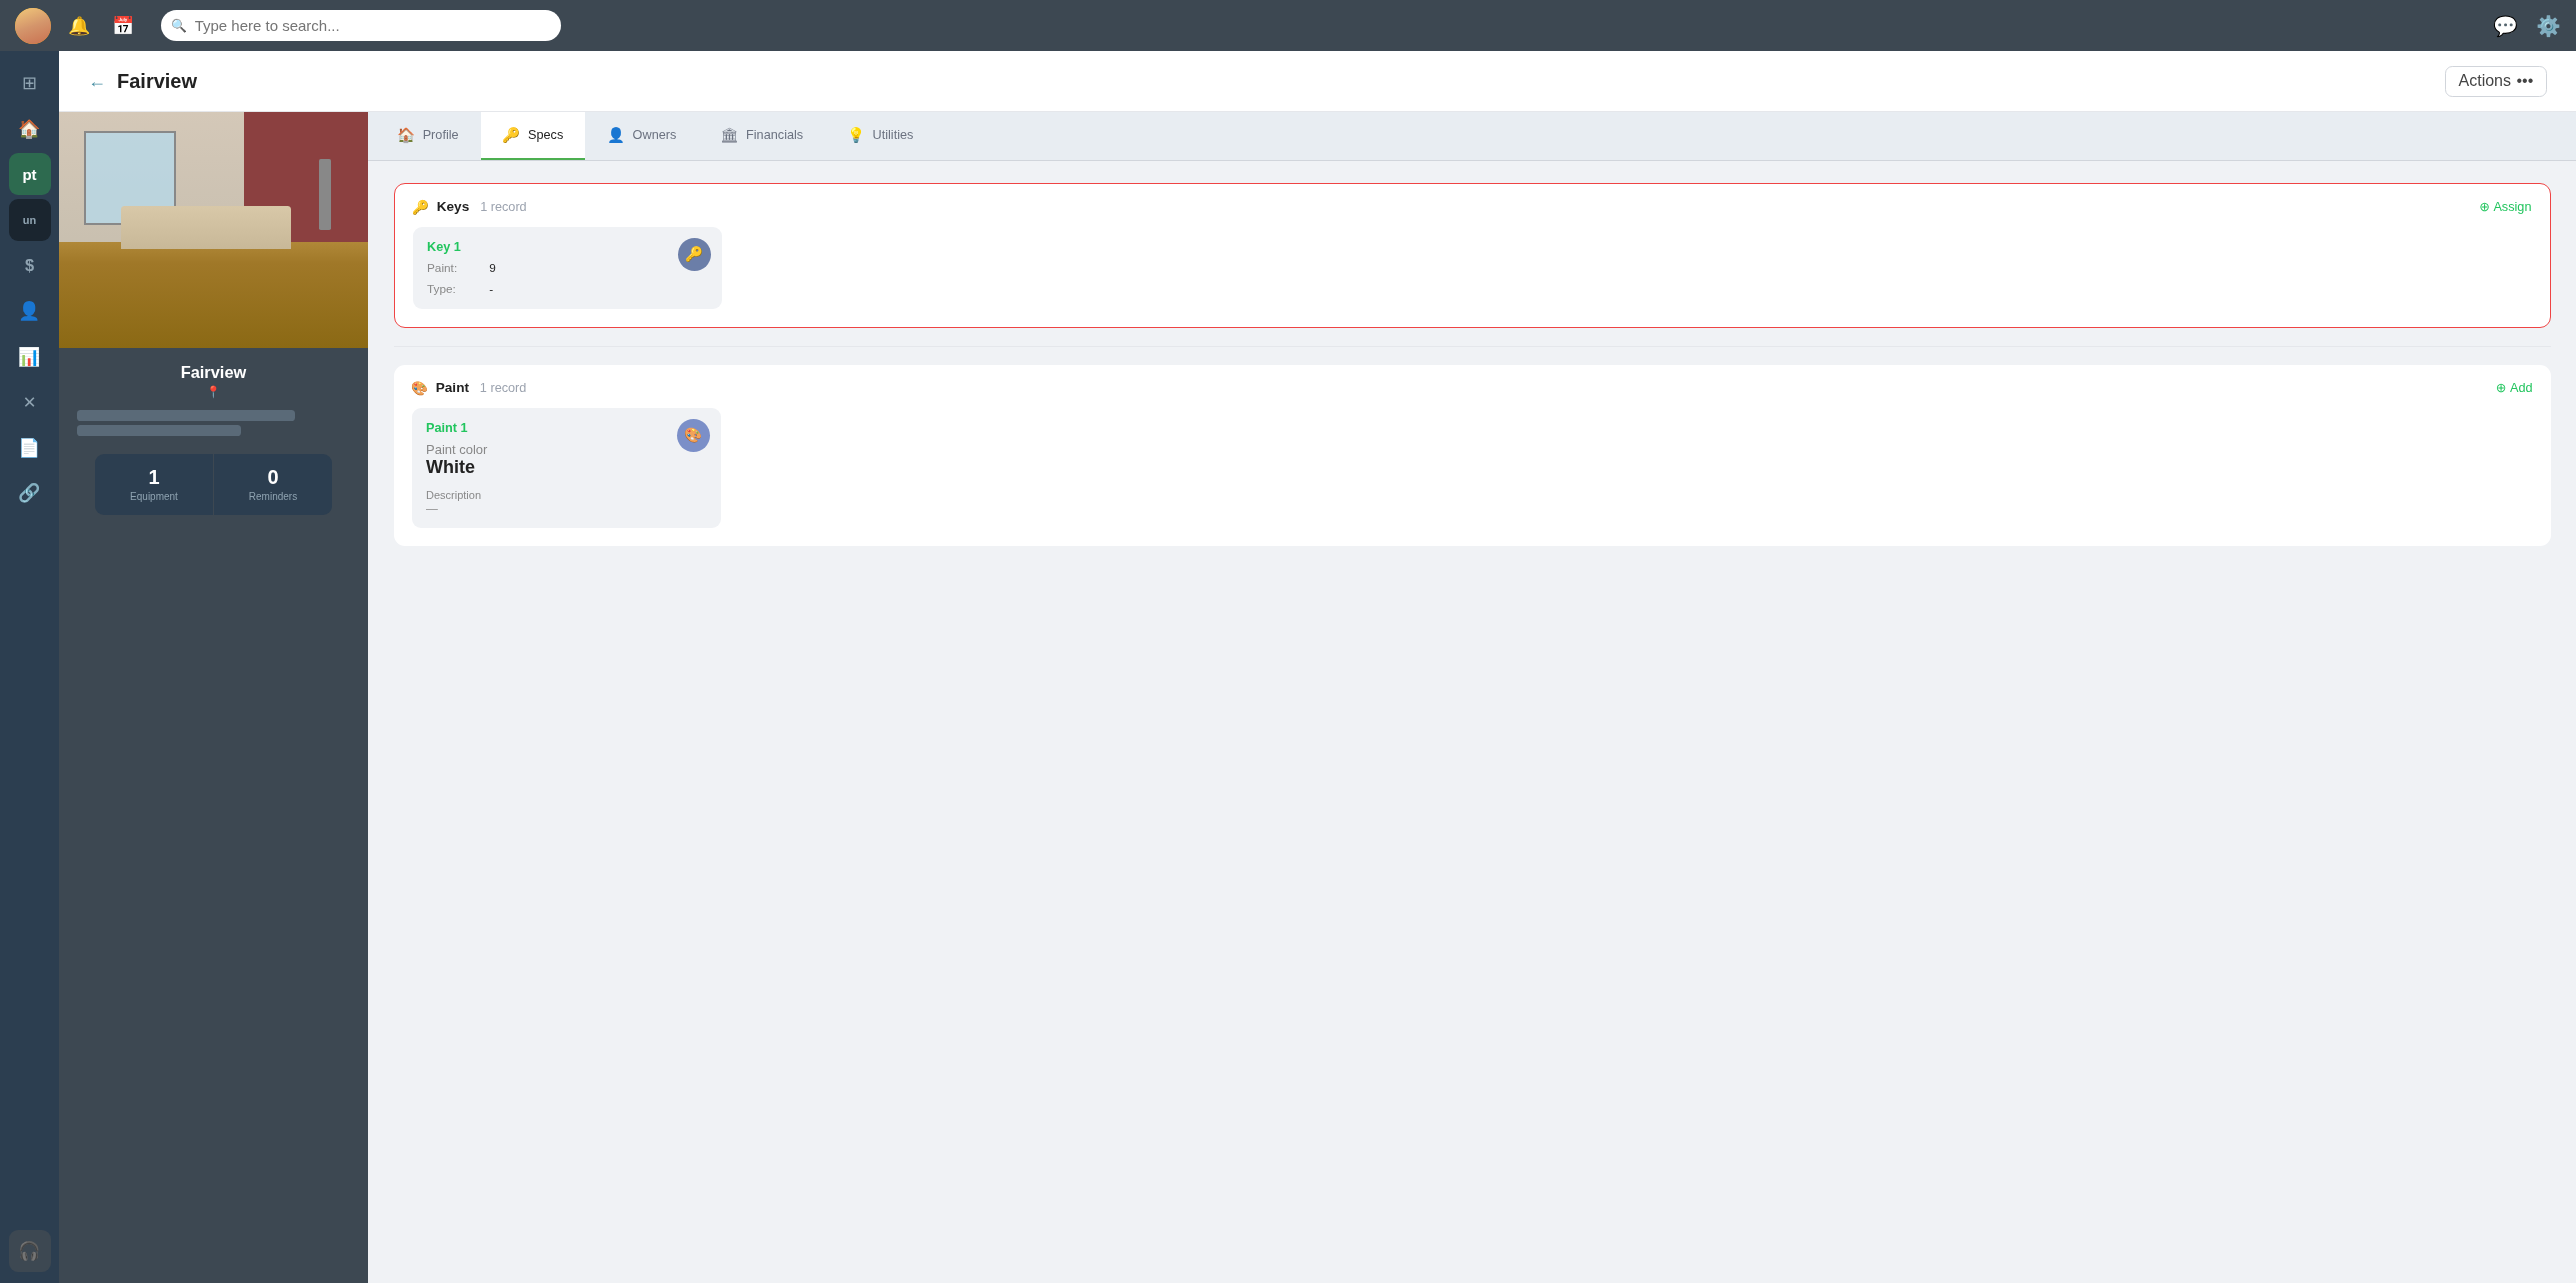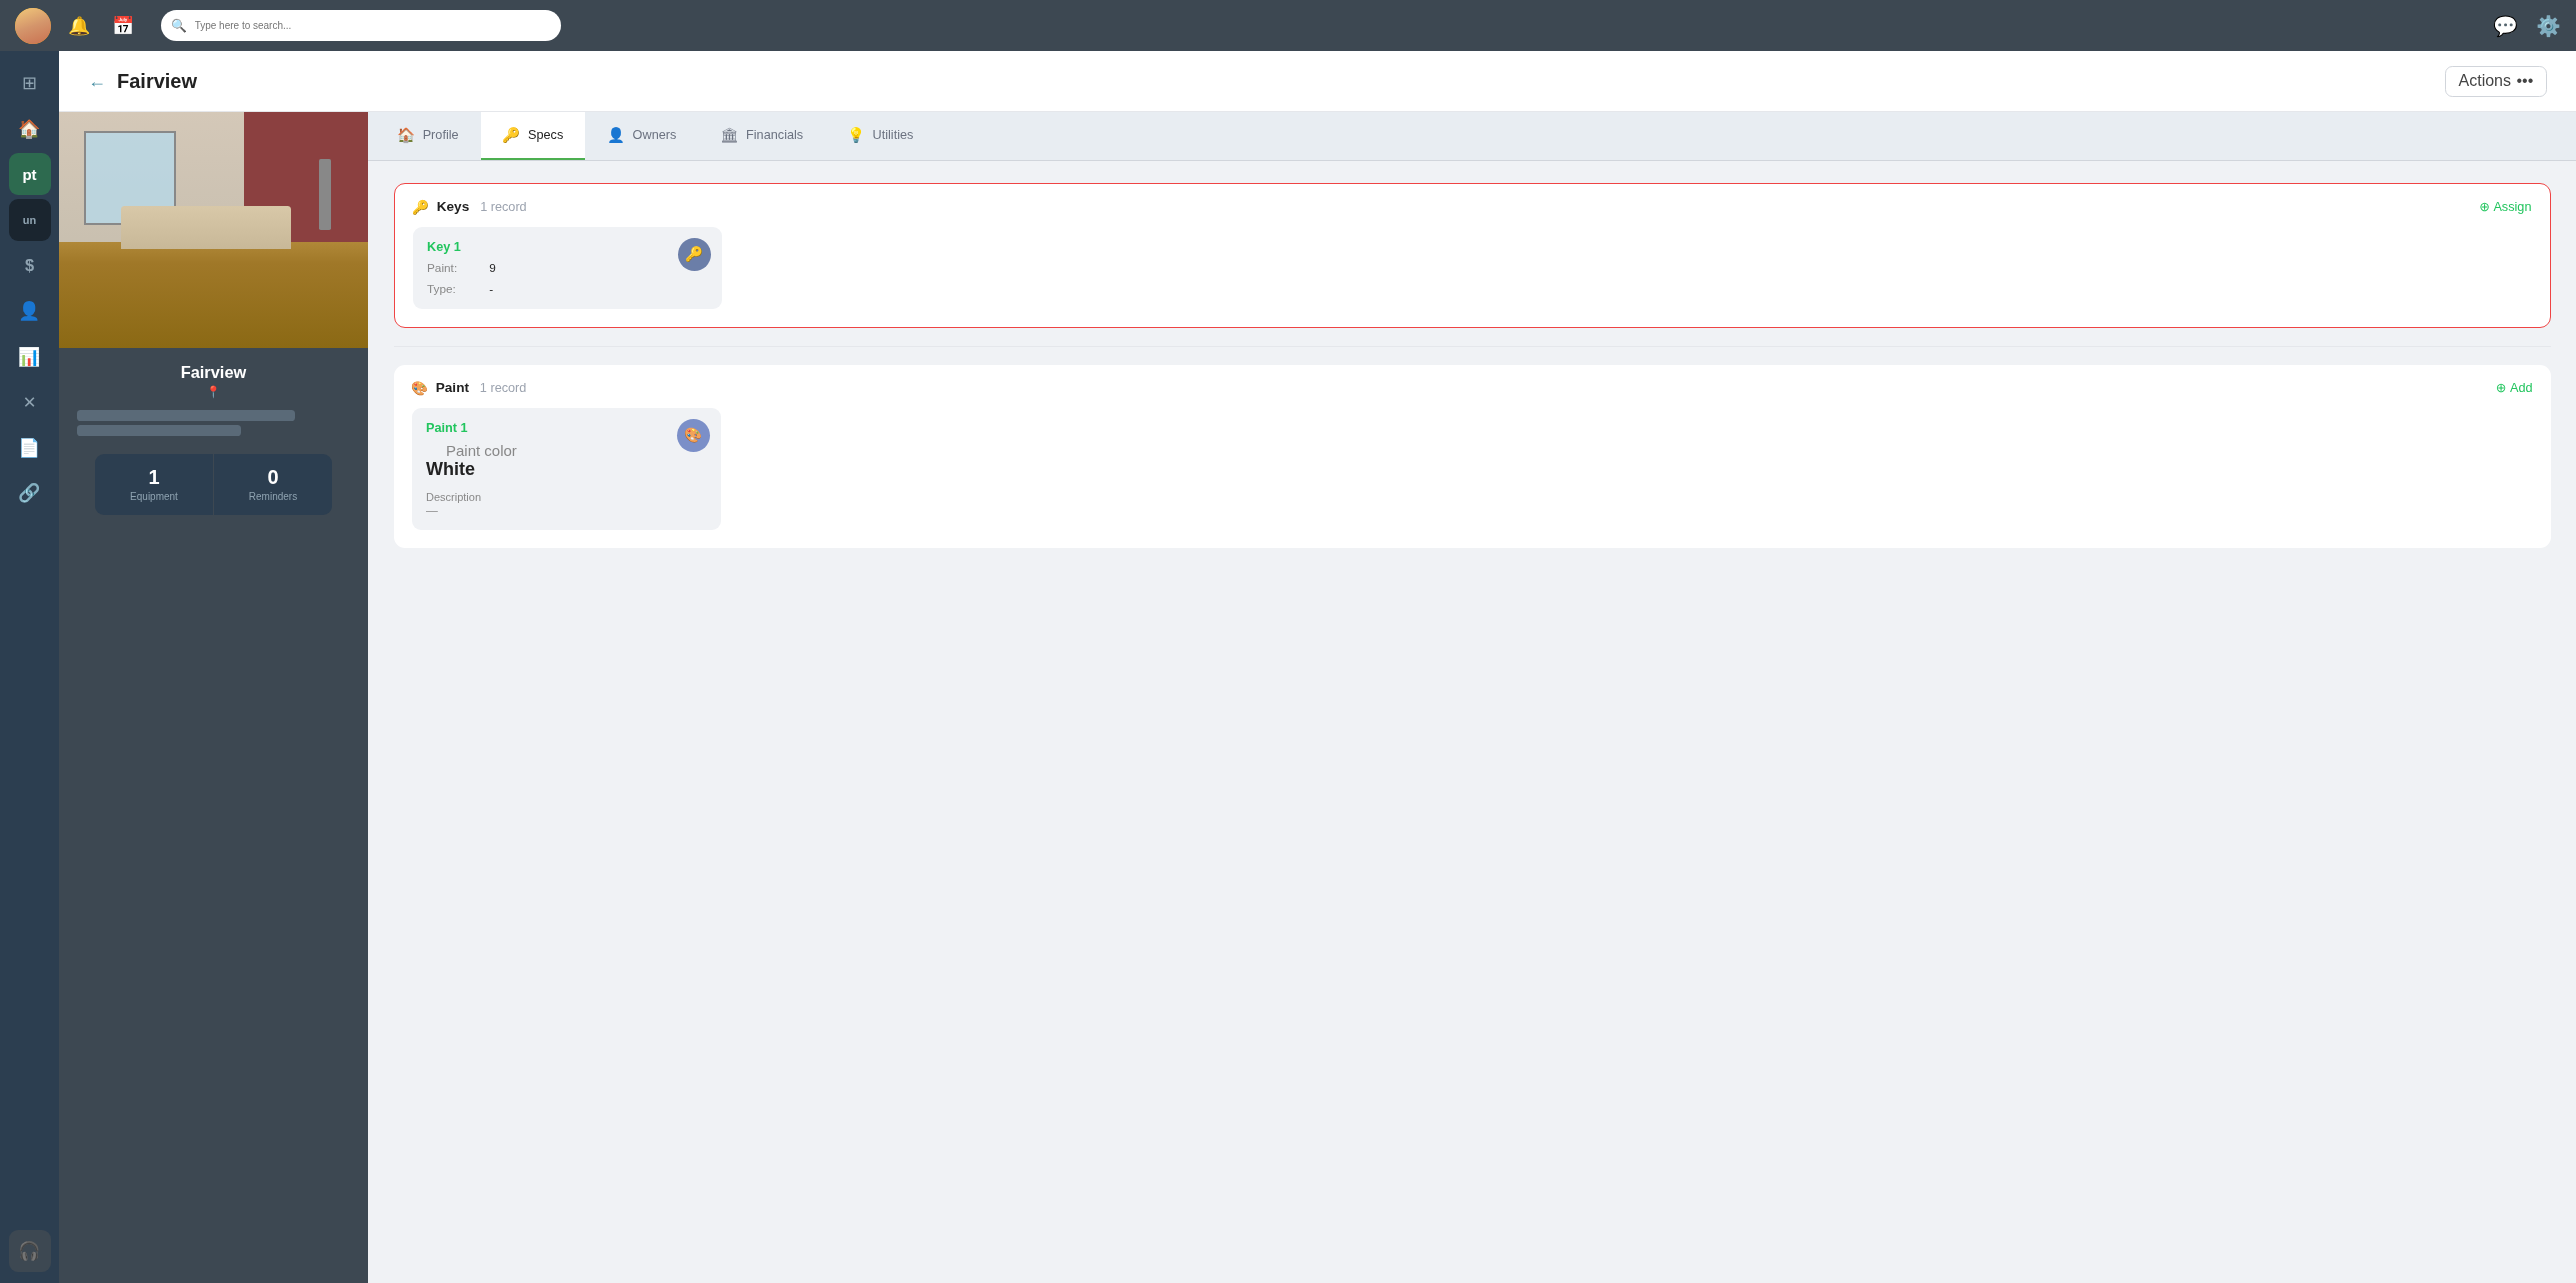--- a/index.html
+++ b/index.html
@@ -30,21 +30,21 @@
     .nav-icon-btn {
       color: #cdd4db; font-size: 18px; cursor: pointer; background: none; border: none;
       display: flex; align-items: center; justify-content: center; padding: 3.6px;
     }
     .search-bar {
       flex: 1; max-width: 400px; margin-left: 7.3px;
       background: #fff; border-radius: 18px; border: none;
       display: flex; align-items: center; padding: 0 11px; gap: 7.3px; height: 31px;
     }
     .search-bar input {
-      border: none; outline: none; font-size: 10px; color: #555; width: 100%; background: transparent;
+      border: none; outline: none; font-size: 15px; color: #555; width: 100%; background: transparent;
     }
     .search-icon-svg { color: #999; font-size: 12.7px; }
     .nav-right { margin-left: auto; display: flex; align-items: center; gap: 18px; }
     .nav-right-icon { color: #cdd4db; font-size: 20px; cursor: pointer; }
 
     
     .app-body { display: flex; flex: 1; overflow: hidden; }
 
     
     .sidebar {
@@ -176,21 +176,21 @@
 
     .divider { height: 0.9px; background: #e5e7eb; margin: 18px 0; }
 
     
     .paint-section { padding: 14.5px 18px 18px; }
     .paint-section-header {
       display: flex; align-items: center; justify-content: space-between; margin-bottom: 12.7px;
     }
 
     .paint-card-icon { background: #7b8fc8; }
-    .paint-color-label { font-size: 15px; color: #888; margin-left: 20px; }
+    .paint-color-label { font-size: 13px; color: #888; }
     .paint-color-value { font-size: 18px; font-weight: 600; color: #222; }
     .paint-desc-label { font-size: 11px; color: #888; margin-top: 3.6px; }
     .paint-desc-value { font-size: 11.8px; color: #888; }
   </style>
 </head>
 <body>
 
 <div class="top-nav">
   <div class="avatar">
     <div class="avatar-img"></div>

